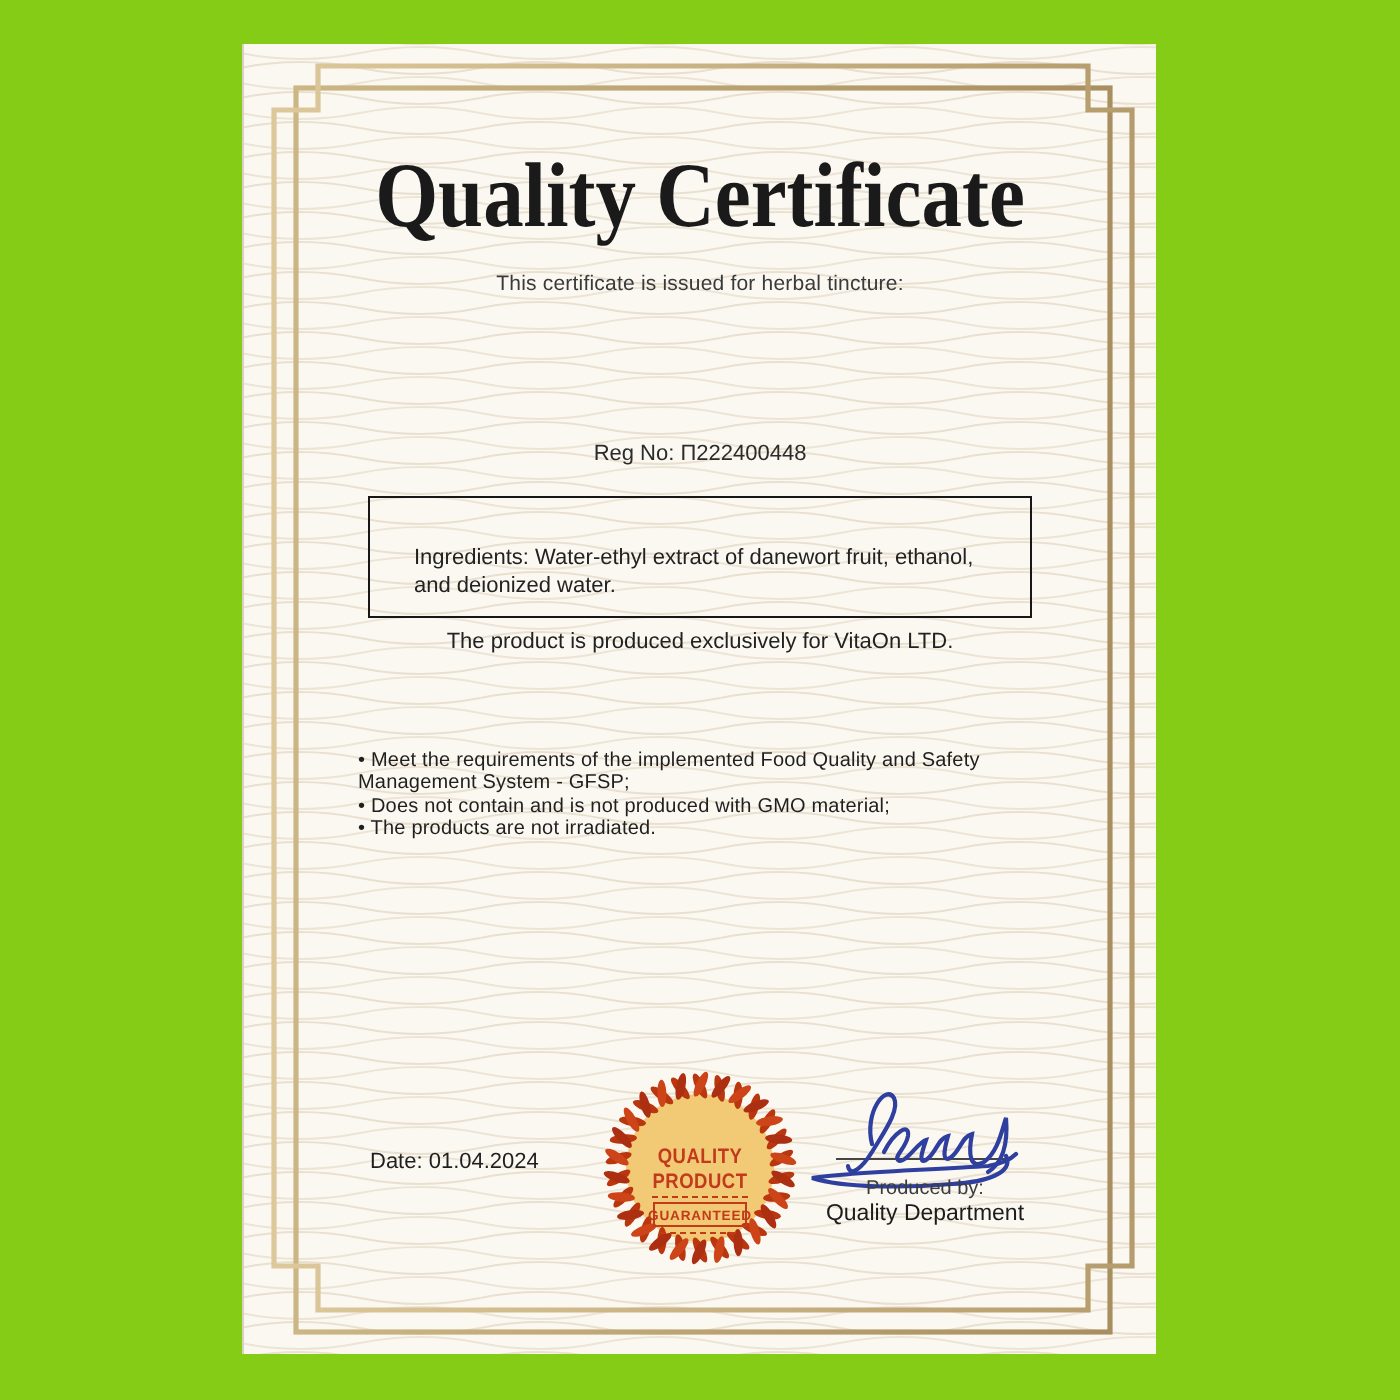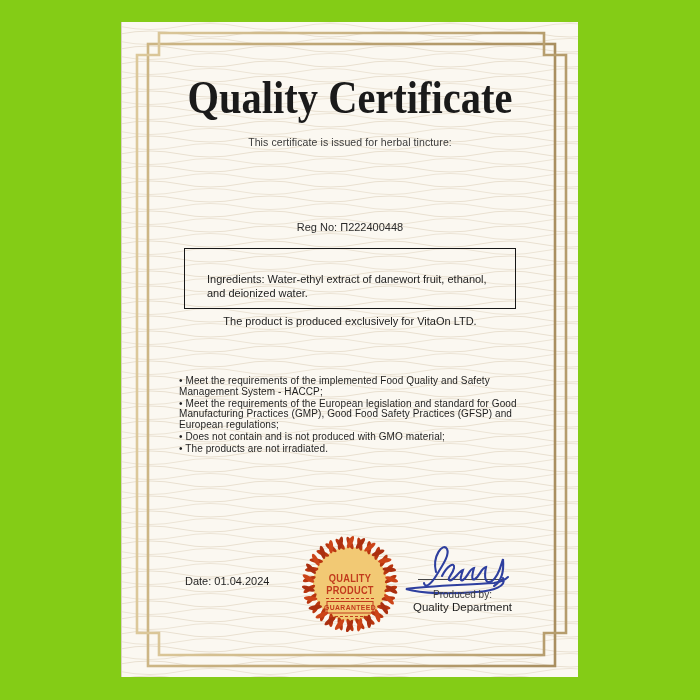--- a/index.html
+++ b/index.html
@@ -64,22 +64,21 @@
 
   <div class="abs center reg-no">Reg No: П222400448</div>
 
   <div class="abs ing-box">
     <span>Ingredients: Water-ethyl extract of danewort fruit, ethanol, and deionized water.</span>
   </div>
 
   <div class="abs center vitaon">The product is produced exclusively for VitaOn LTD.</div>
 
   <div class="abs bullets">
-      <div class="item">• Meet the requirements of the implemented Food Quality and Safety Management System - HACCP;</div>
-      <div class="item">• Meet the requirements of the European legislation and standard for Good Manufacturing Practices (GMP), Good Food Safety Practices (GFSP) and European regulations;</div>
+      <div class="item">• Meet the requirements of the implemented Food Quality and Safety Management System - GFSP;</div>
       <div class="item">• Does not contain and is not produced with GMO material;</div>
       <div class="item">• The products are not irradiated.</div>
     </div>
 
   <div class="abs date">Date: 01.04.2024</div>
 
   <svg class="abs" style="left:300px;top:534px" width="100" height="100" viewBox="-50 -50 50 50">
     <g transform="translate(-50,-50)"> </g>
   </svg>
   <svg class="abs" style="left:300px;top:534px" width="100" height="100" viewBox="-50 -50 100 100">

